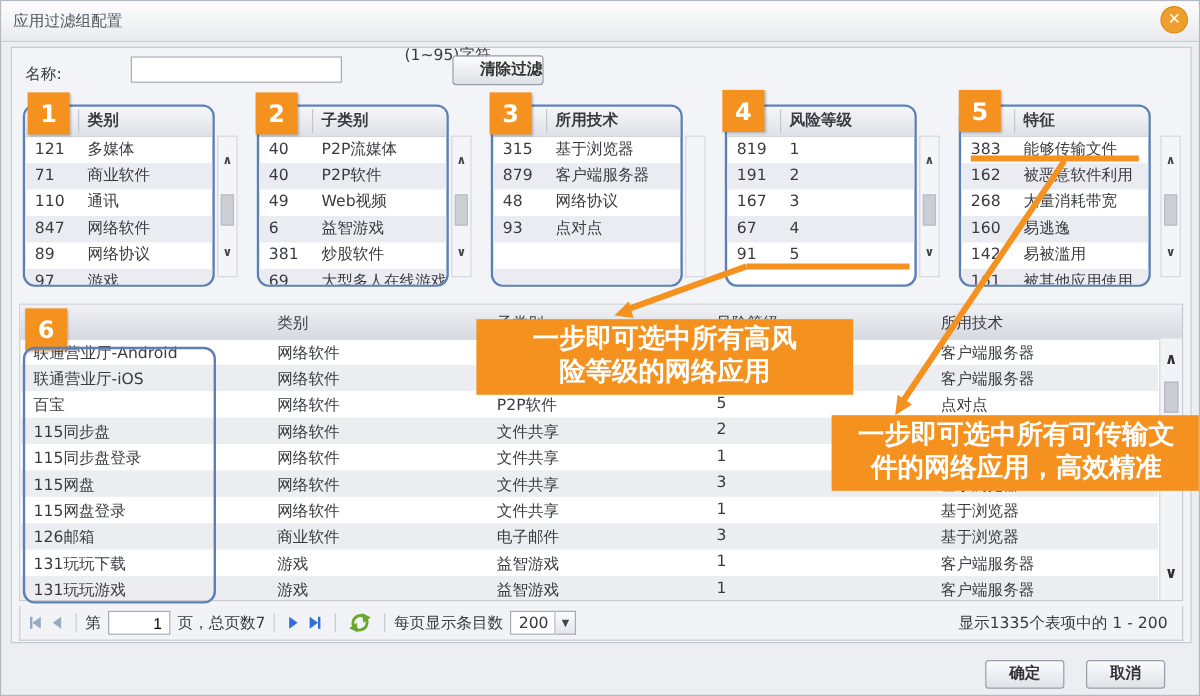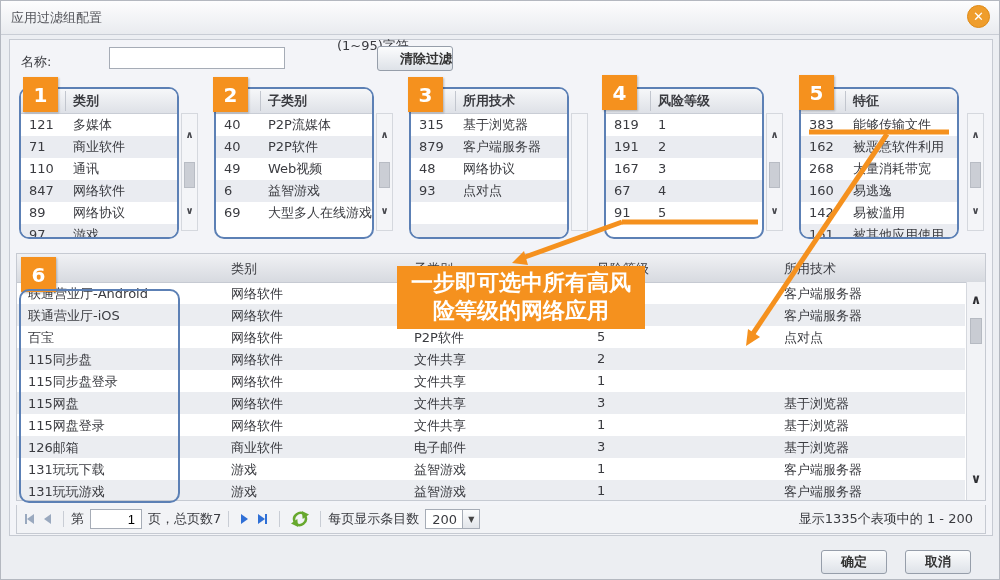--- a/index.html
+++ b/index.html
@@ -62,21 +62,21 @@
     font-weight:bold;color:#2F2F33;cursor:pointer;}
   .tsb .up{top:10px;} .tsb .dn{bottom:14px;}
   .tsb .th{position:absolute;left:3px;top:36px;width:12px;height:26px;background:#C9CCD3;
     border:1px solid #B6BAC2;box-sizing:border-box;}
   
   .col-outline{position:absolute;left:18px;top:288px;width:157px;height:210px;
     border:2px solid #5C80B5;border-radius:10px;z-index:30;pointer-events:none;}
   
   .callout{position:absolute;background:#F5911E;color:#fff;font-weight:bold;font-size:22px;
     line-height:28px;text-align:center;z-index:25;padding-top:3px;box-sizing:border-box;}
-  .callout1{left:396px;top:265px;width:248px;height:63px;}
+  .callout1{left:396px;top:265px;width:314px;height:63px;}
   .callout2{left:692px;top:345px;width:308px;height:63px;}
   
   .arrows{position:absolute;left:0;top:0;width:1000px;height:580px;z-index:40;pointer-events:none;}
   
   .pager{position:absolute;left:15px;top:504px;width:970px;height:29px;background:#F2F3F6;
     border:1px solid #C6CAD2;border-top:none;box-sizing:border-box;display:flex;align-items:center;
     font-size:13px;color:#3A3B40;z-index:3;}
   .psep{width:1px;height:16px;background:#C9CDD5;margin:0 7px;}
   .pbtn{display:flex;align-items:center;margin:0 5px;cursor:pointer;}
   .bar{width:2px;height:10px;}
@@ -168,20 +168,24 @@
         </div>
       <div class="lb-r">
           <span class="num">49</span>
           <span class="lbl">Web视频</span>
         </div>
       <div class="lb-r">
           <span class="num">6</span>
           <span class="lbl">益智游戏</span>
         </div>
       <div class="lb-r">
+          <span class="num">381</span>
+          <span class="lbl">炒股软件</span>
+        </div>
+      <div class="lb-r">
           <span class="num">69</span>
           <span class="lbl">大型多人在线游戏</span>
         </div>
     </div>
   </div>
   <div class="sb" style="left:375px;">
     <div class="up">∧</div>
     <div class="th"></div>
     <div class="dn">∨</div>
   </div>
@@ -363,20 +367,24 @@
       <div class="dn">∨</div>
     </div>
   </div>
 
   <div class="badge" style="left:20px;top:256px;">6</div>
   <div class="col-outline"></div>
 
   <div class="callout callout1">
     <div>一步即可选中所有高风</div>
     <div>险等级的网络应用</div>
+  </div>
+  <div class="callout callout2">
+    <div>一步即可选中所有可传输文</div>
+    <div>件的网络应用，高效精准</div>
   </div>
 
   <svg class="arrows" viewBox="0 0 1000 580">
     <g stroke="#F5911E" stroke-width="5" fill="none">
       <line x1="757" y1="221" x2="621" y2="221"></line>
       <line x1="621" y1="221" x2="524" y2="256"></line>
       <line x1="948" y1="131" x2="808" y2="131"></line>
       <line x1="886" y1="133" x2="751" y2="334"></line>
     </g>
     <polygon points="511,262 527,264 523,250" fill="#F5911E"></polygon>

